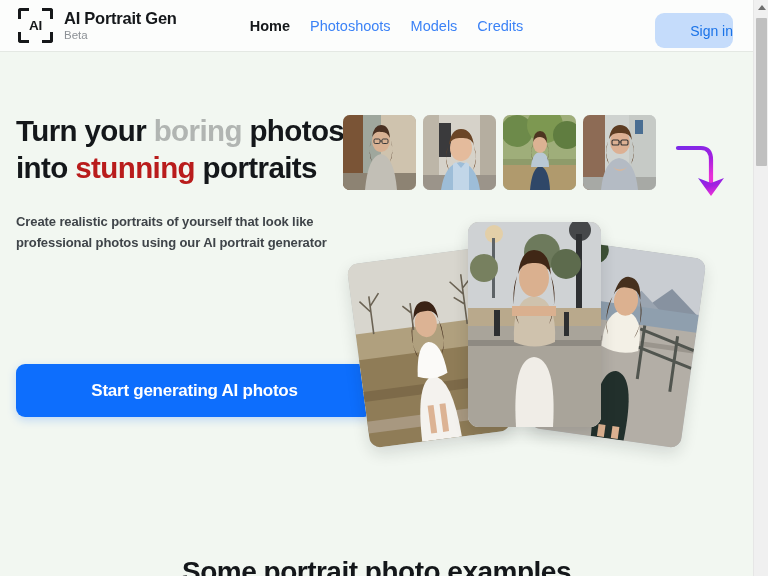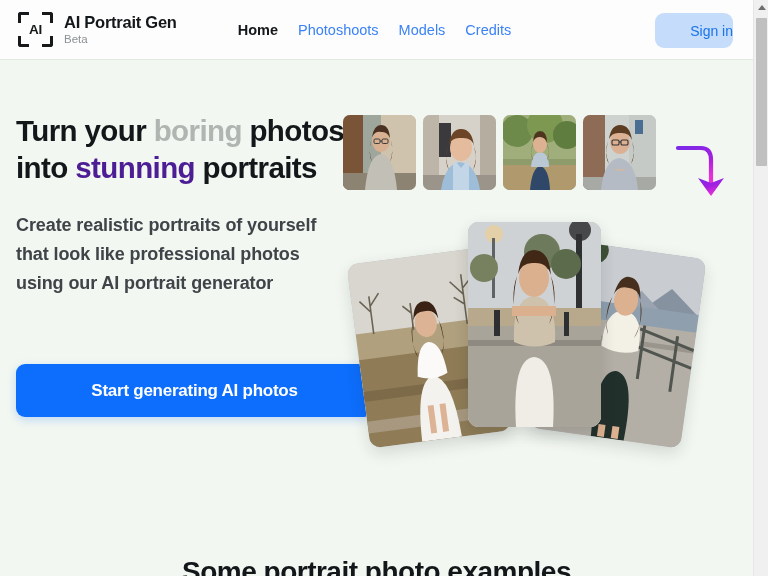--- a/index.html
+++ b/index.html
@@ -25,25 +25,26 @@
     height: 576px;
     background: #f2f7f1;
     overflow: hidden;
   }
 
   
   .header {
     position: absolute;
     left: 0; top: 0;
     width: 753px;
-    height: 60px;
+    height: 52px;
     background: #fcfdfc;
     border-bottom: 1px solid #e4e8e3;
     display: flex;
     align-items: center;
+    gap: 12px;
   }
 
   .brand {
     display: flex;
     align-items: center;
     gap: 11px;
     margin-left: 18px;
   }
 
   .logo-mark {
@@ -135,25 +136,25 @@
   }
 
   .headline {
     font-size: 29.5px;
     font-weight: 700;
     line-height: 1.24;
     letter-spacing: -0.6px;
     color: #14171a;
   }
   .headline .muted  { color: #b1b5b2; }
-  .headline .accent { color: #4c1d95; }
+  .headline .accent { color: #b91c1c; }
 
   .subhead {
     margin-top: 25px;
-    font-size: 18px;
+    font-size: 13px;
     font-weight: 700;
     line-height: 1.62;
     color: #3f4449;
     letter-spacing: -0.1px;
     width: 318px;
   }
 
   .cta-btn {
     position: absolute;
     left: 0;

